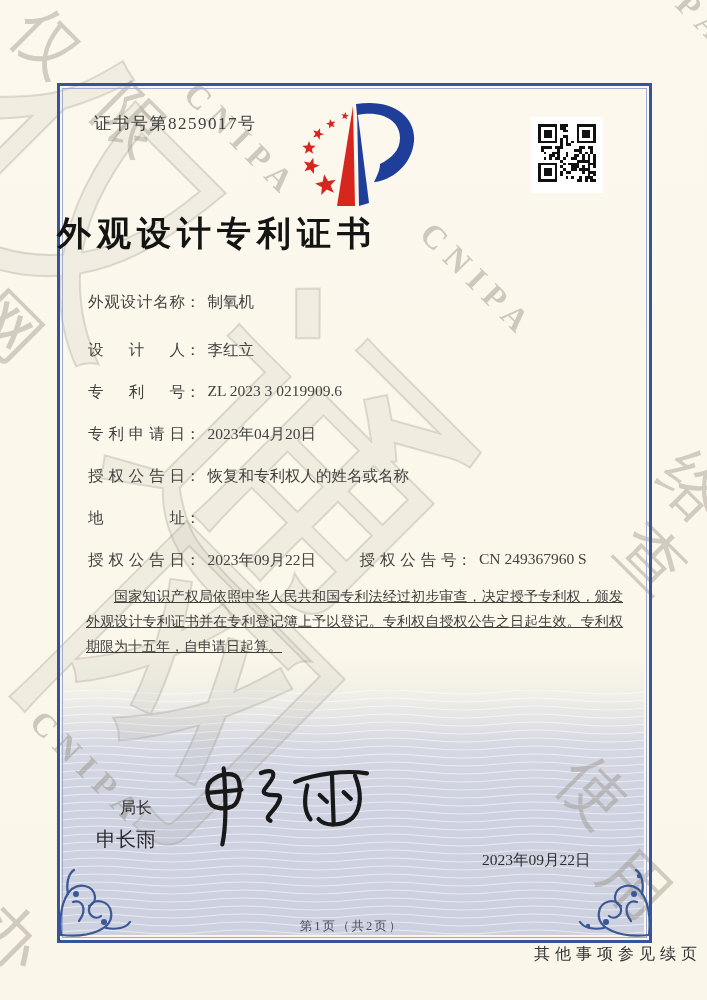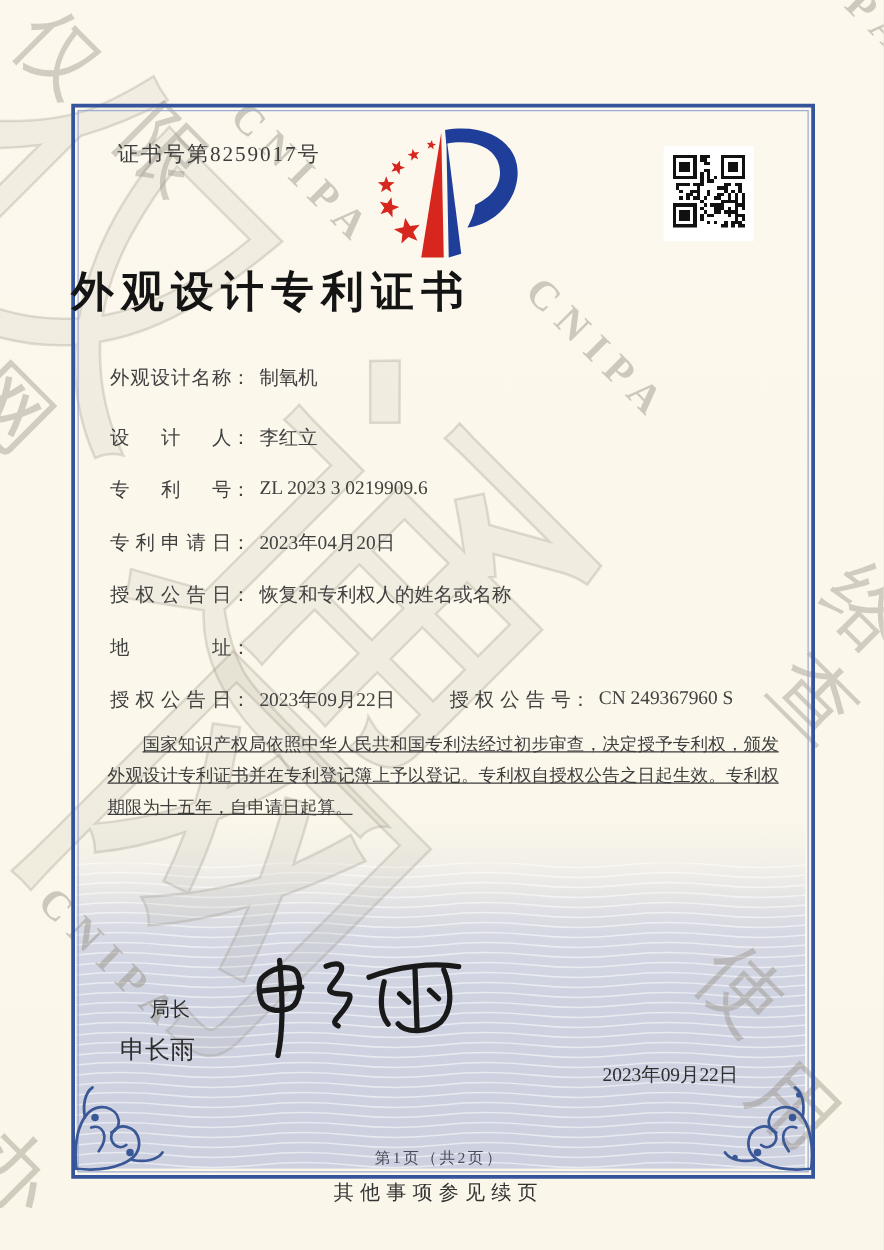--- a/index.html
+++ b/index.html
@@ -51,21 +51,21 @@
   .grant .fvalue{display:inline-block;width:152px;}
   .paras{position:absolute;left:86px;top:584px;width:537px;z-index:3;
     font-size:14px;line-height:1.8;color:#3d3d3d;text-align:justify;}
   .paras p{margin:0 0 8px;text-indent:2em;text-decoration:underline;}
   .sig-title{position:absolute;left:96px;top:798px;font-size:16px;color:#2d2d2d;z-index:3;margin-left:24px;}
   .sig-name{position:absolute;left:96px;top:826px;font-size:20px;color:#2d2d2d;z-index:3;}
   .sig-hand{position:absolute;left:196px;top:760px;z-index:3;transform:rotate(-2deg);}
   .issue-date{position:absolute;left:482px;top:850px;font-size:15.5px;color:#2e2e2e;z-index:3;}
   .page-info{position:absolute;left:57px;top:918px;width:589px;text-align:center;
     font-size:12.5px;color:#4a4a5a;z-index:3;letter-spacing:2px;}
-  .continuation{position:absolute;left:0;top:944px;width:702px;text-align:center;
+  .continuation{position:absolute;left:0;top:944px;width:702px;text-align:right;
     font-size:16px;letter-spacing:5px;color:#333333;z-index:3;}
 </style>
 </head>
 <body>
 
 <div class="page">
 
   <span class="wm zh wm-0">仅</span>
   <span class="wm zh wm-1">限</span>
   <span class="wm word wm-2">CNIPA</span>

